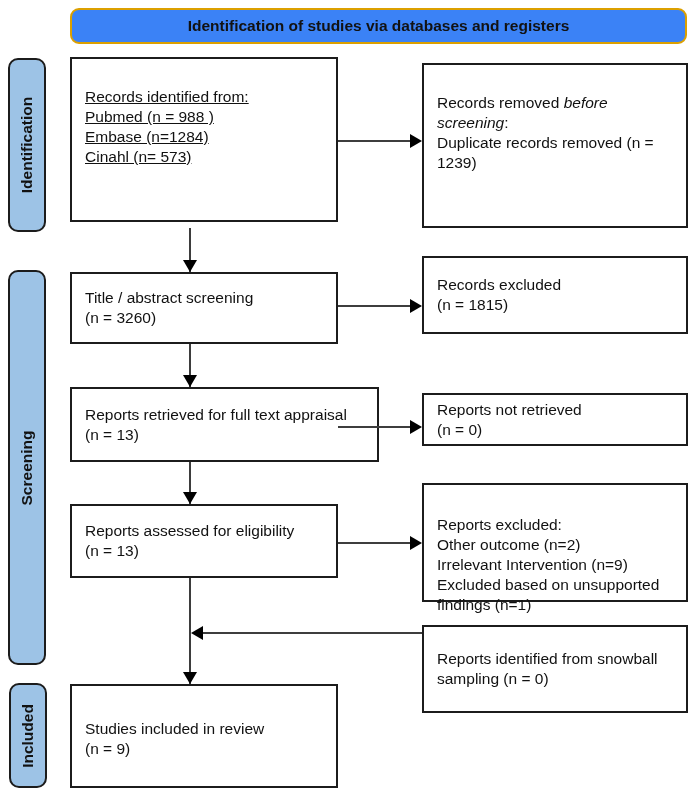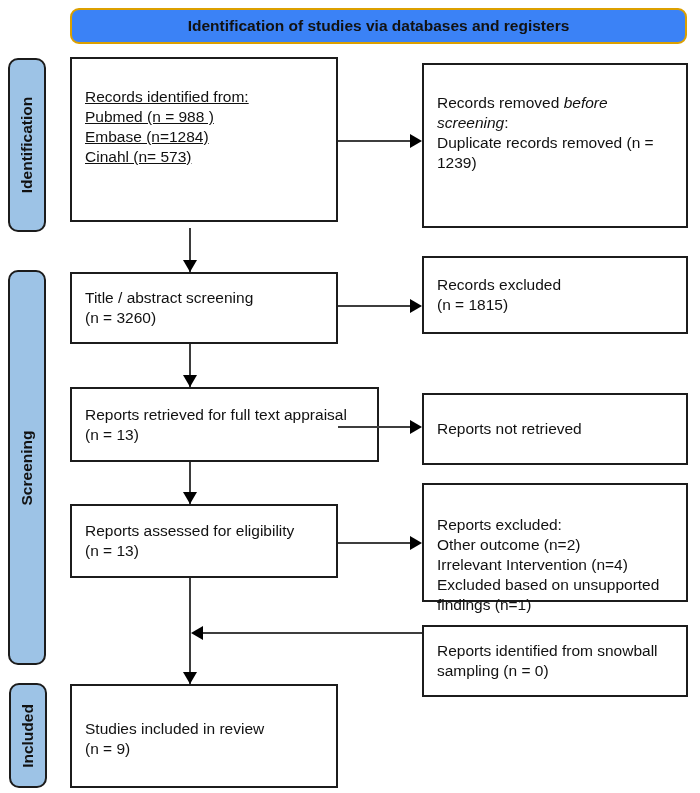--- a/index.html
+++ b/index.html
@@ -85,32 +85,33 @@
   <div class="box" style="left:422px;top:63px;width:266px;height:165px;padding-top:28px;">
     <p class="narrow"><span>Records removed </span><i>before screening</i><span>:</span></p>
     <p class="indent">Duplicate records removed (n = 1239)</p>
   </div>
 
   <div class="box center" style="left:422px;top:256px;width:266px;height:78px;">
     <p>Records excluded</p>
     <p>(n = 1815)</p>
   </div>
 
-  <div class="box center" style="left:422px;top:393px;width:266px;height:72px;">
+  <div class="box center" style="left:422px;top:393px;width:266px;height:53px;">
     <p>Reports not retrieved</p>
+    <p>(n = 0)</p>
   </div>
 
   <div class="box" style="left:422px;top:483px;width:266px;height:119px;padding-top:30px;">
     <p>Reports excluded:</p>
     <p class="indent">Other outcome (n=2)</p>
-    <p class="indent">Irrelevant Intervention (n=4)</p>
+    <p class="indent">Irrelevant Intervention (n=9)</p>
     <p class="indent">Excluded based on unsupported findings (n=1)</p>
   </div>
 
-  <div class="box center" style="left:422px;top:625px;width:266px;height:72px;">
+  <div class="box center" style="left:422px;top:625px;width:266px;height:88px;">
     <p>Reports identified from snowball sampling (n = 0)</p>
   </div>
 
   <div class="vline" style="top:228px;height:44px;"></div>
   <div class="vline" style="top:344px;height:43px;"></div>
   <div class="vline" style="top:462px;height:42px;"></div>
   <div class="vline" style="top:578px;height:106px;"></div>
 
   <div class="arr down" style="left:183px;top:260px;"></div>
   <div class="arr down" style="left:183px;top:375px;"></div>

